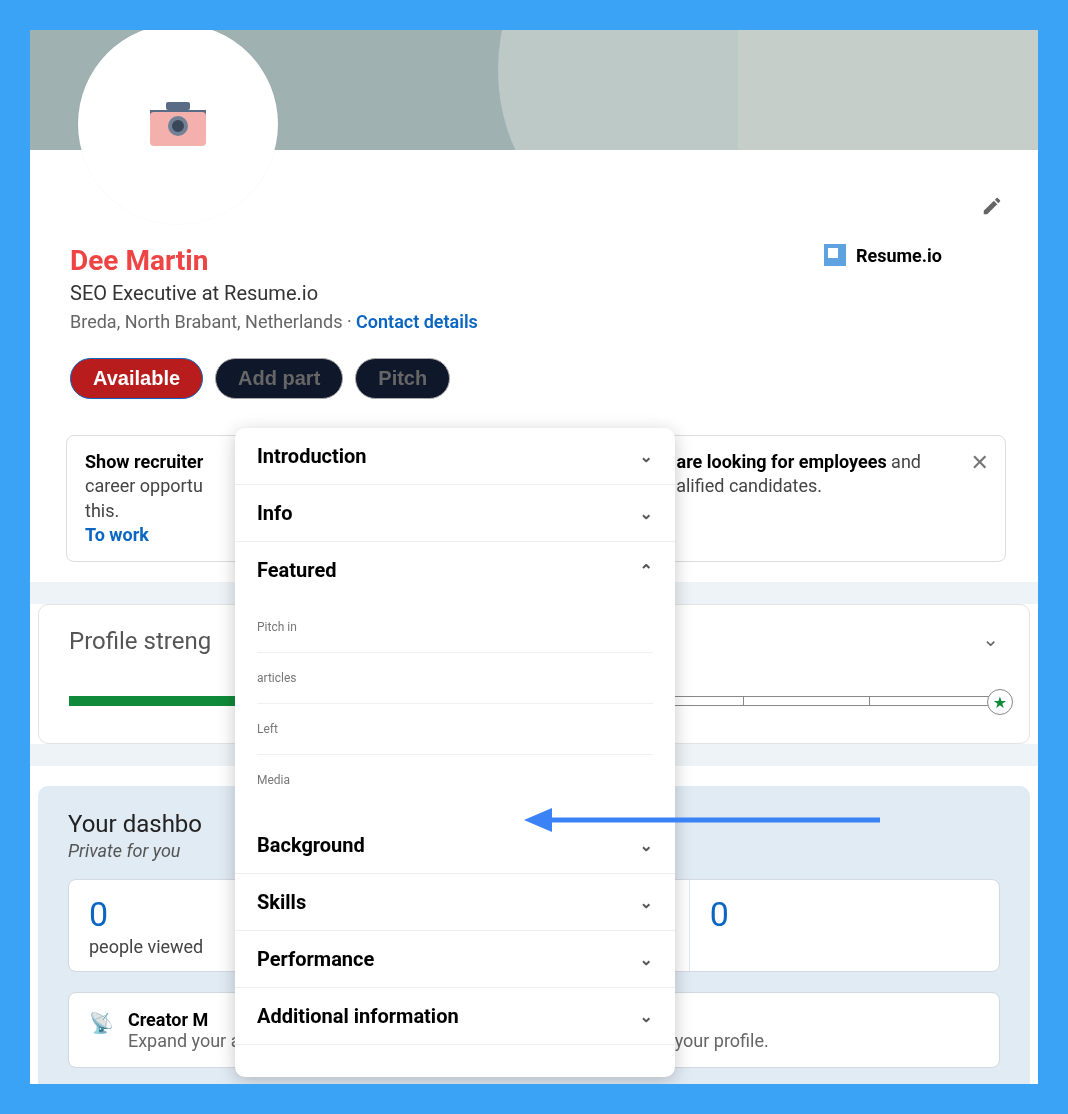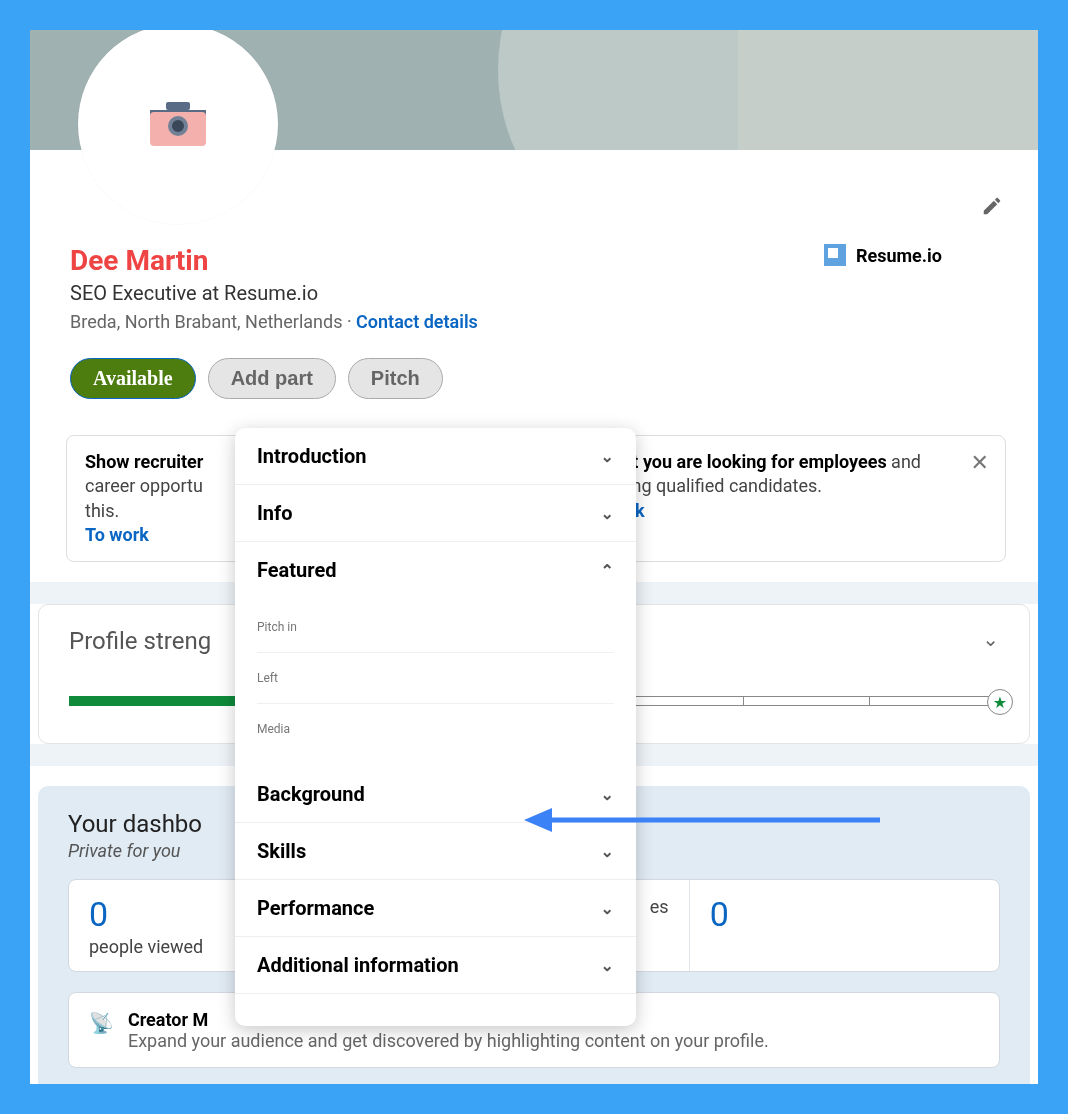--- a/index.html
+++ b/index.html
@@ -83,29 +83,28 @@
   .company-logo { width: 22px; height: 22px; background: #5ea3e0; position: relative; }
   .company-logo::after { content:""; position:absolute; top:4px; left:4px; width:10px; height:10px; background:#fff; }
   .buttons-row { display: flex; gap: 12px; margin-top: 26px; }
   .btn {
     border-radius: 22px;
     padding: 8px 22px;
     font-size: 20px;
     cursor: pointer;
     font-weight: 600;
     border: 1px solid #aaa;
-    background: #e5e5e5;
+    background: #0f172a;
     color: #666;
   }
   .btn.primary {
-    background: #4d7c0f;
+    background: #b91c1c;
     border-color: #0a66c2;
     color: #fff;
     font-weight: 700;
-    font-family: Liberation Serif, serif;
   }
   .suggest-card {
     margin: 18px 32px 0 36px;
     border: 1px solid #ddd;
     border-radius: 8px;
     padding: 14px 18px;
     position: relative;
   }
   .suggest-text { font-size: 18px; color: #444; line-height: 1.35; }
   .suggest-text b { font-weight: 700; color: #000; }
@@ -155,21 +154,21 @@
     padding: 16px 20px; display:flex; gap:14px; align-items:flex-start;
   }
   .creator-icon { font-size: 20px; color:#444; margin-top:2px; }
   .creator-title { font-size: 18px; font-weight: 700; color:#000; }
   .creator-text { font-size: 18px; color: #666; }
 
   
   .dropdown {
     position: absolute;
     left: 205px; top: 398px;
-    width: 401px;
+    width: 440px;
     background: #fff;
     border-radius: 10px;
     box-shadow: 0 4px 18px rgba(0,0,0,0.22);
     z-index: 50;
     overflow: hidden;
   }
   .dd-row {
     display:flex; justify-content:space-between; align-items:center;
     padding: 16px 22px;
     font-size: 20px; font-weight: 700; color:#000;
@@ -304,20 +303,21 @@
     <div class="dd-row">
       <span>Info</span>
       <span class="chev">⌄</span>
     </div>
     <div class="dd-row" style="border-bottom:none;">
       <span>Featured</span>
       <span class="chev">⌃</span>
     </div>
     <div class="dd-sub-wrap">
       <div class="dd-sub">Pitch in</div>
+      <div class="dd-sub">articles</div>
       <div class="dd-sub">Left</div>
       <div class="dd-sub">Media</div>
     </div>
     <div class="dd-row">
       <span>Background</span>
       <span class="chev">⌄</span>
     </div>
     <div class="dd-row">
       <span>Skills</span>
       <span class="chev">⌄</span>

